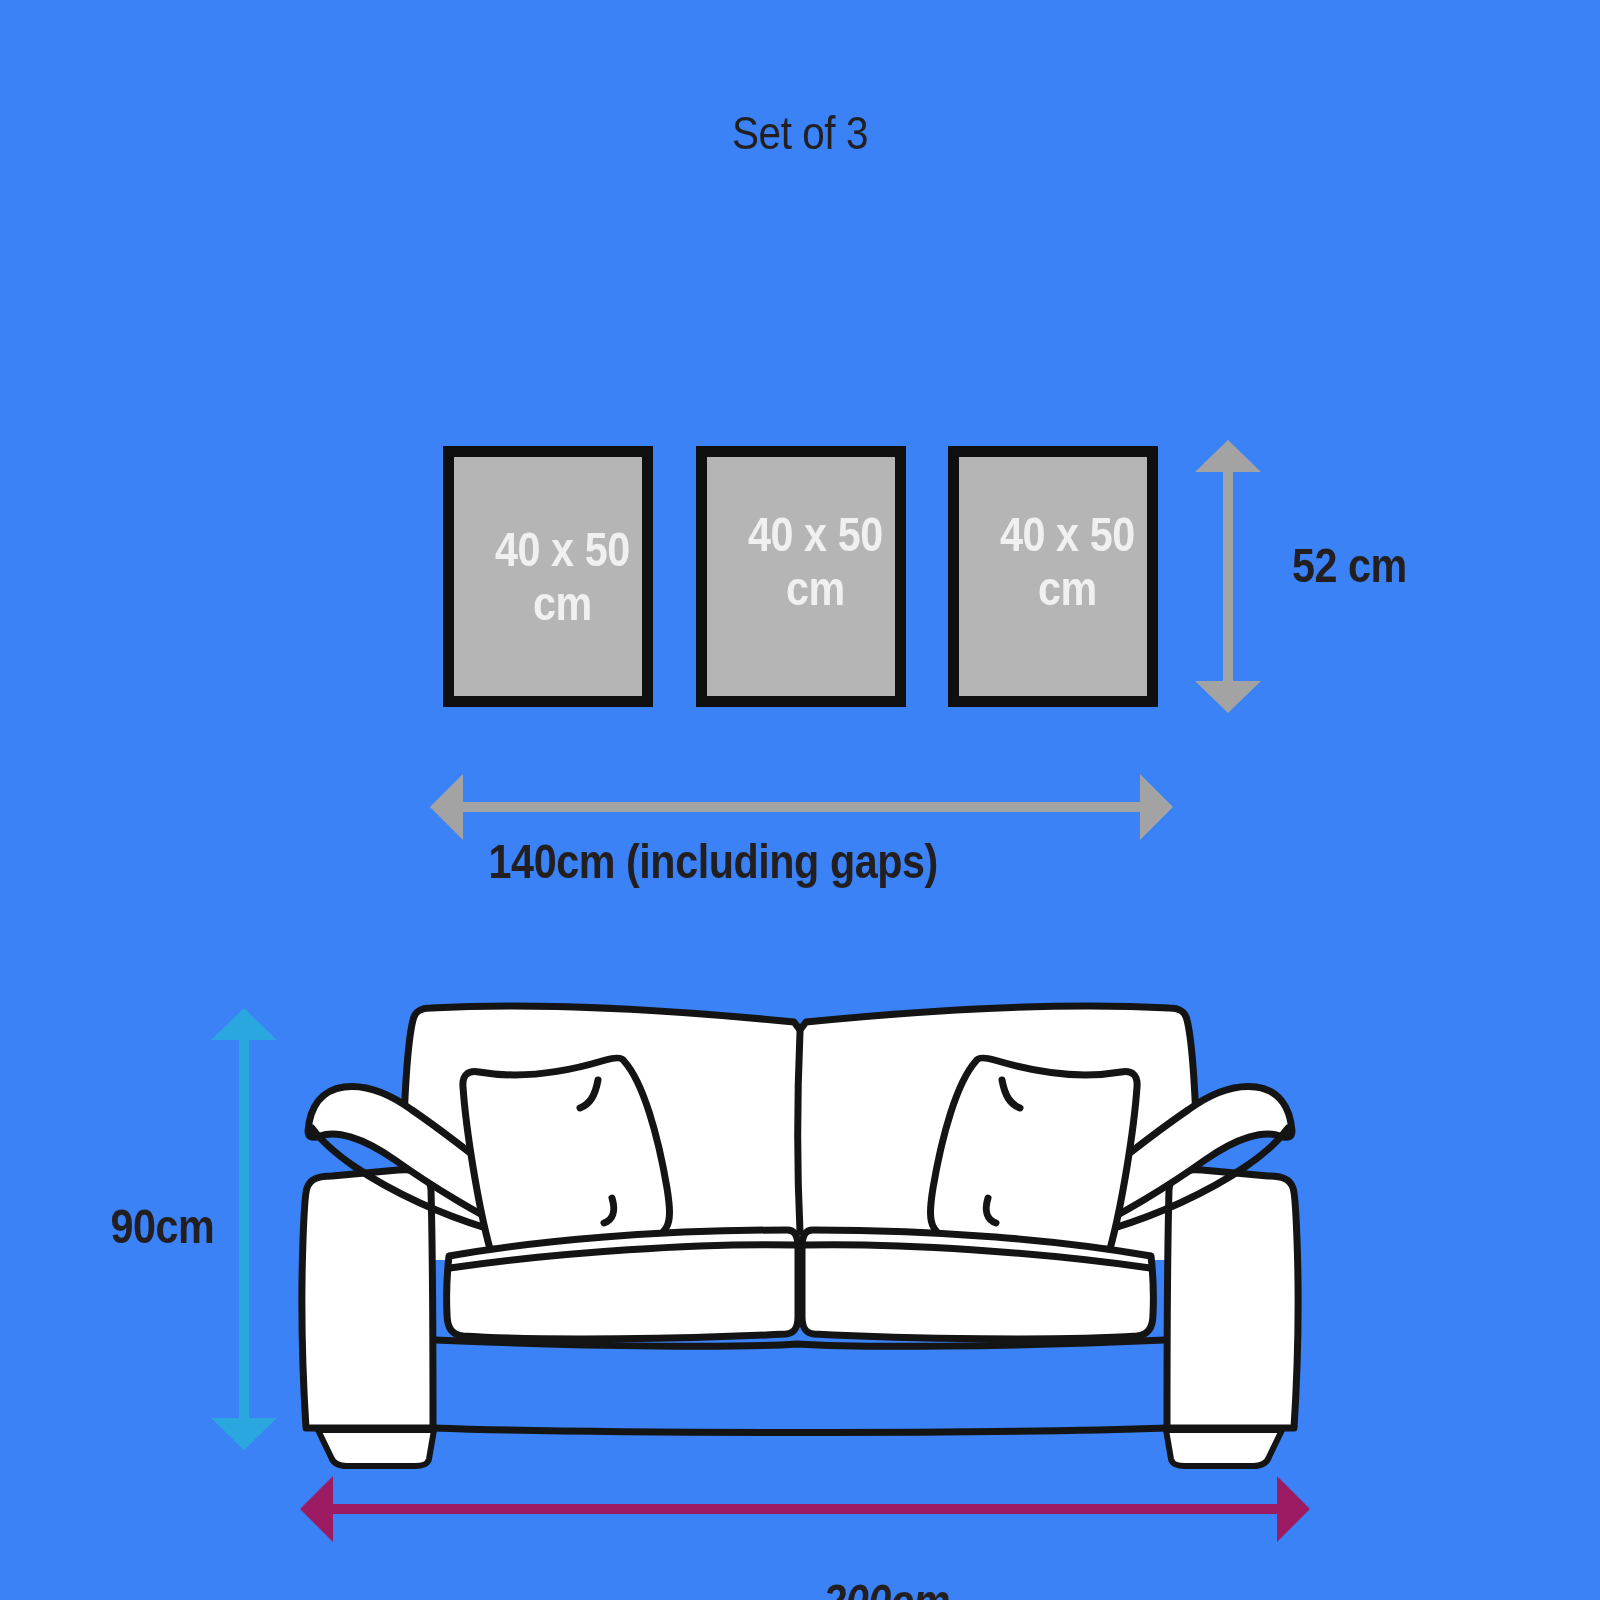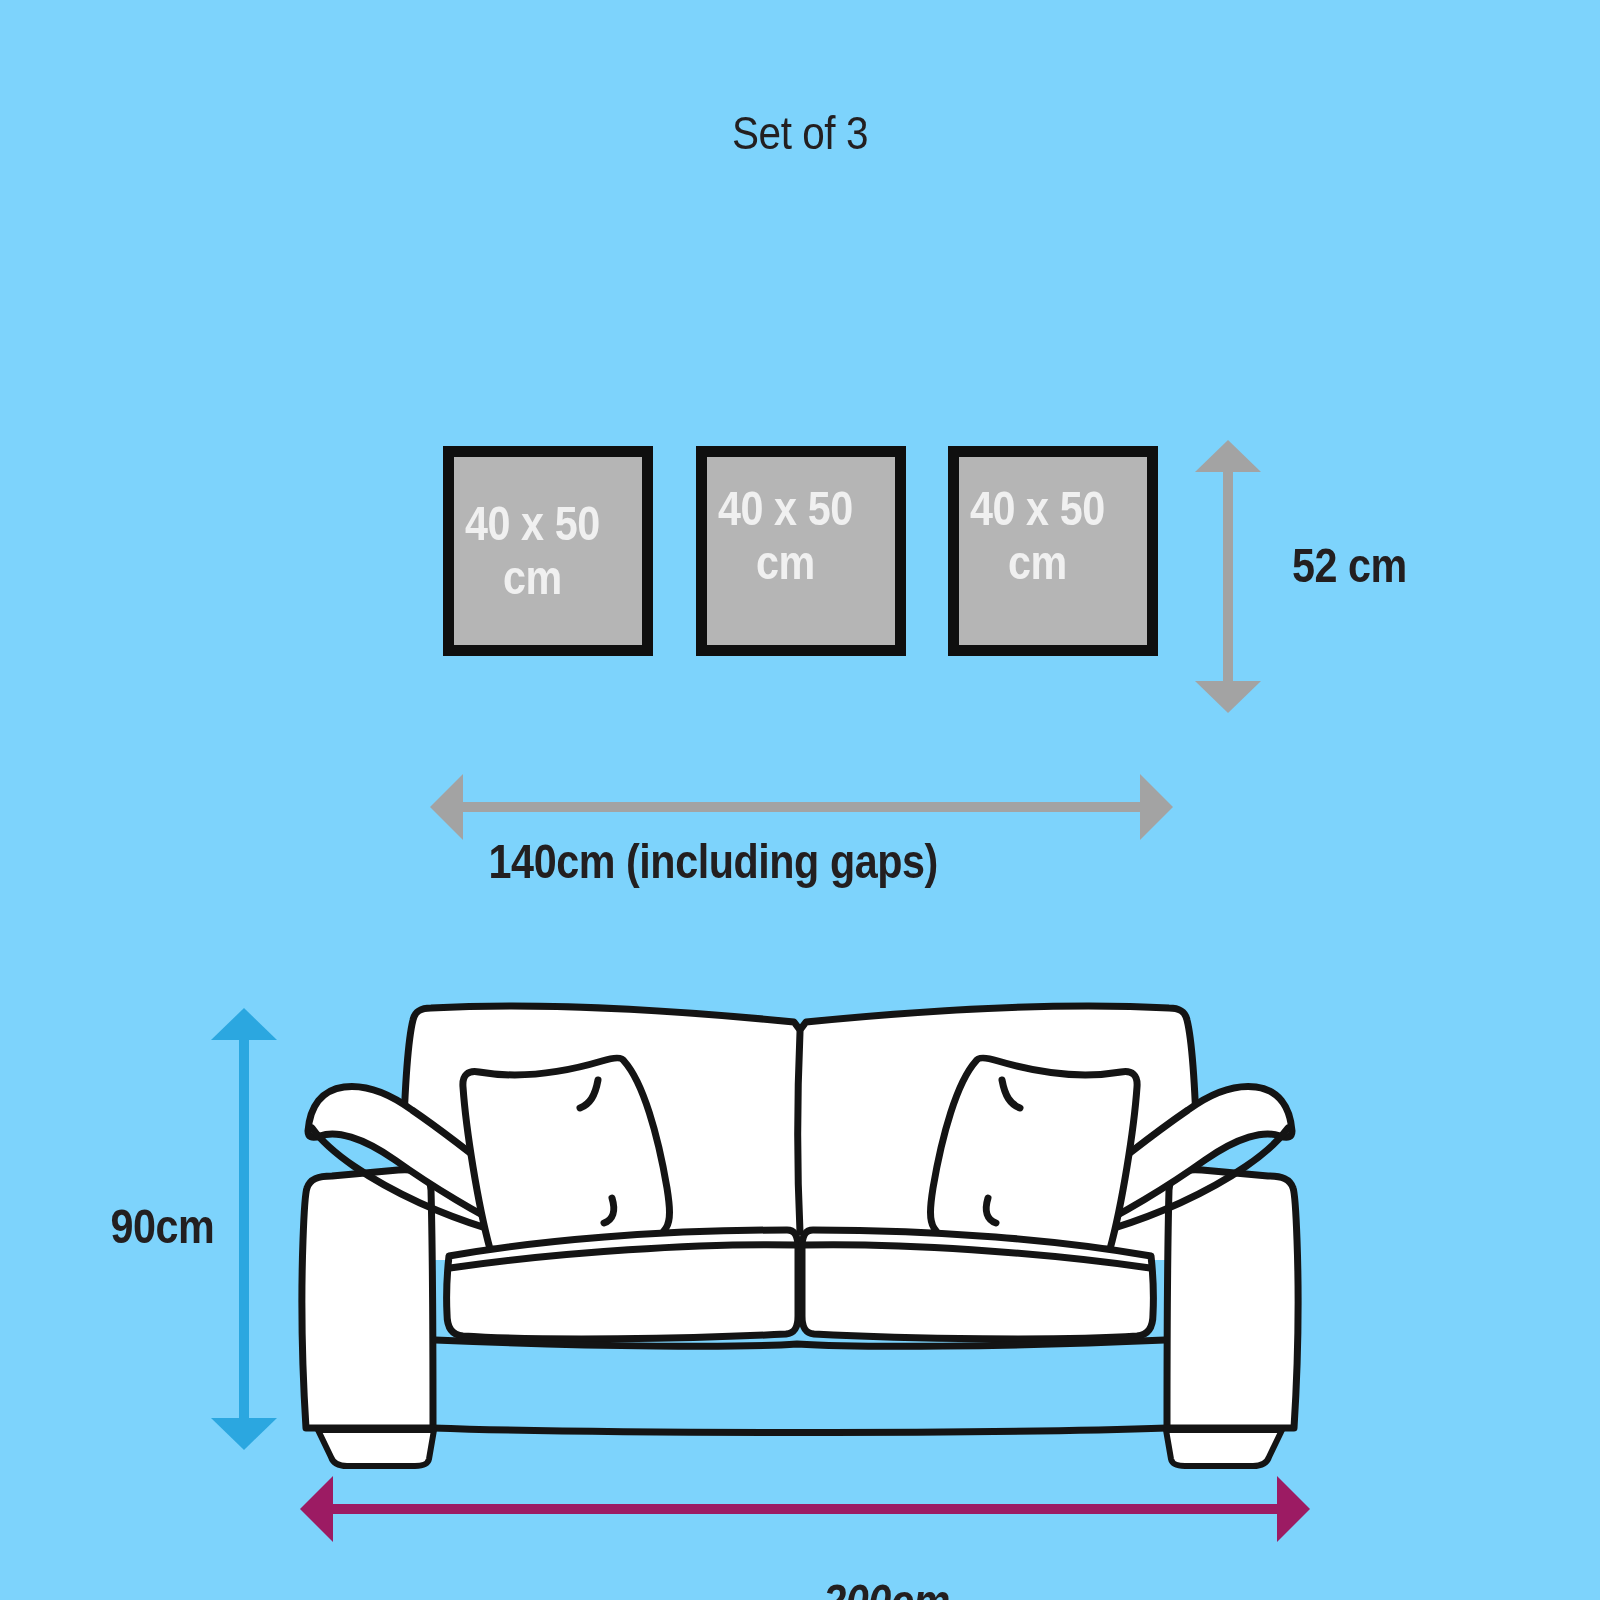--- a/index.html
+++ b/index.html
@@ -1,30 +1,30 @@
 <!DOCTYPE html>
 <html><head>
 <meta charset="utf-8">
 <style>
   html,body { margin:0; padding:0; background:#fff; }
   .canvas {
-    position:relative; width:1600px; height:1600px; background:#7dd3fc; overflow:hidden;
+    position:relative; width:1600px; height:1600px; background:#3b82f6; overflow:hidden;
     font-family:"Liberation Sans", sans-serif; color:#231f20;
   }
   .cond { display:inline-block; transform:scaleX(0.86); transform-origin:50% 50%; letter-spacing:-0.5px; white-space:pre; }
 
   
   .header { position:absolute; top:102px; left:0; width:1600px; text-align:center; }
   .hline { font-size:47px; line-height:62px; font-weight:400; }
 
   
   .frame {
-    position:absolute; top:446px; width:210px; height:210px; box-sizing:border-box;
+    position:absolute; top:446px; width:210px; height:261px; box-sizing:border-box;
     border:11px solid #0f0f0f; background:#b5b5b5;
-    display:flex; align-items:center; 
+    display:flex; align-items:center; justify-content:center;padding-left:28px;
   }
   .f1 { left:443px; }
   .f2 { left:696px; }
   .f3 { left:948px; }
   .frame-label { text-align:center; font-weight:700; font-size:48px; line-height:54px; color:#f0f0f0; }
   .frame-label .cond { display:block; }
   .f2 .frame-label, .f3 .frame-label { transform:translateY(-15px); }
 
   
   .arrow-v { position:absolute; }

